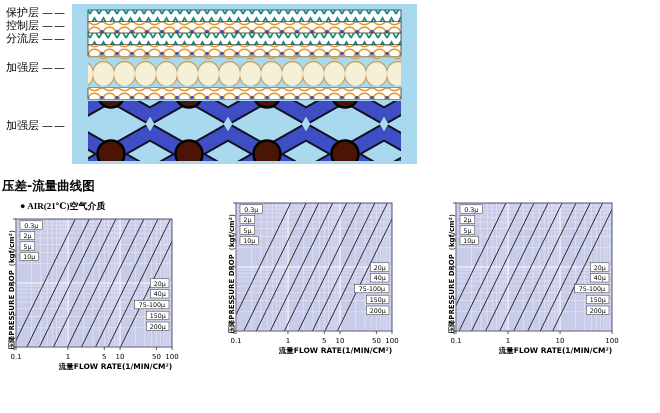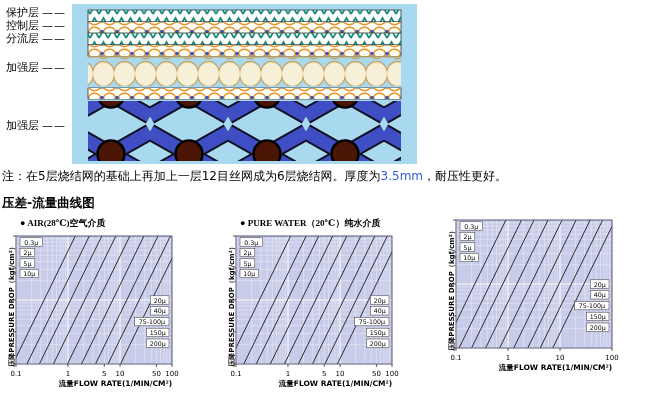--- a/index.html
+++ b/index.html
@@ -79,28 +79,27 @@
       <g>
         <rect x="16" y="84" width="313" height="11" fill="#ffffff" stroke="#333" stroke-width="0.8"></rect>
         <rect x="16" y="84" width="313" height="11" fill="url(#chain)"></rect>
       </g>
       <g>
         <rect x="16" y="97" width="313" height="60" fill="url(#weave)"></rect>
       </g>
     </svg>
   </div>
 
-  <p class="note"><span>注：在5层烧结网的基础上再加上一层12目丝网成为6层烧结网。厚度为</span><span class="hl">3.5mm</span><span>，耐压性更好。</span></p>
 
   <div class="sec-title">压差-流量曲线图</div>
 
   <div class="charts-row">
 
     <div class="chart-panel">
-      <div class="chart-title">● AIR(28℃)空气介质</div>
+      <div class="chart-title">● AIR(21℃)空气介质</div>
       <div class="chart-body">
         <div class="ylab">
             <span>压降PRESSURE DROP（kgf/cm²）</span>
           </div>
         <svg class="plot" width="175" height="150">
             <rect x="10" y="5" width="156" height="128" fill="#c9cce9"></rect>
             <line x1="10" y1="5" x2="10" y2="133" stroke="#ffffff" stroke-width="1" stroke-opacity="1"></line>
             <line x1="25.65355977452702" y1="5" x2="25.65355977452702" y2="133" stroke="#ffffff" stroke-width="0.45" stroke-opacity="0.75"></line>
             <line x1="34.81030524542245" y1="5" x2="34.81030524542245" y2="133" stroke="#ffffff" stroke-width="0.45" stroke-opacity="0.75"></line>
             <line x1="41.30711954905404" y1="5" x2="41.30711954905404" y2="133" stroke="#ffffff" stroke-width="0.45" stroke-opacity="0.75"></line>
@@ -196,21 +195,20 @@
             <rect x="140.4" y="97.2" width="22.6" height="8.4" fill="#fff" stroke="#333" stroke-width="0.5"></rect>
             <text x="151.70000000000002" y="104" text-anchor="middle" font-size="6.3" fill="#000">150μ</text>
             <rect x="140.4" y="108" width="22.6" height="8.4" fill="#fff" stroke="#333" stroke-width="0.5"></rect>
             <text x="151.70000000000002" y="114.8" text-anchor="middle" font-size="6.3" fill="#000">200μ</text>
           </svg>
       </div>
       <div class="xlab">流量FLOW RATE(1/MIN/CM²)</div>
     </div>
 
     <div class="chart-panel">
-      <div class="chart-title">● PURE WATER（20℃）纯水介质</div>
       <div class="chart-body">
         <div class="ylab">
             <span>压降PRESSURE DROP（kgf/cm²）</span>
           </div>
         <svg class="plot" width="175" height="150">
             <rect x="10" y="5" width="156" height="128" fill="#c9cce9"></rect>
             <line x1="10" y1="5" x2="10" y2="133" stroke="#ffffff" stroke-width="1" stroke-opacity="1"></line>
             <line x1="25.65355977452702" y1="5" x2="25.65355977452702" y2="133" stroke="#ffffff" stroke-width="0.45" stroke-opacity="0.75"></line>
             <line x1="34.81030524542245" y1="5" x2="34.81030524542245" y2="133" stroke="#ffffff" stroke-width="0.45" stroke-opacity="0.75"></line>
             <line x1="41.30711954905404" y1="5" x2="41.30711954905404" y2="133" stroke="#ffffff" stroke-width="0.45" stroke-opacity="0.75"></line>

